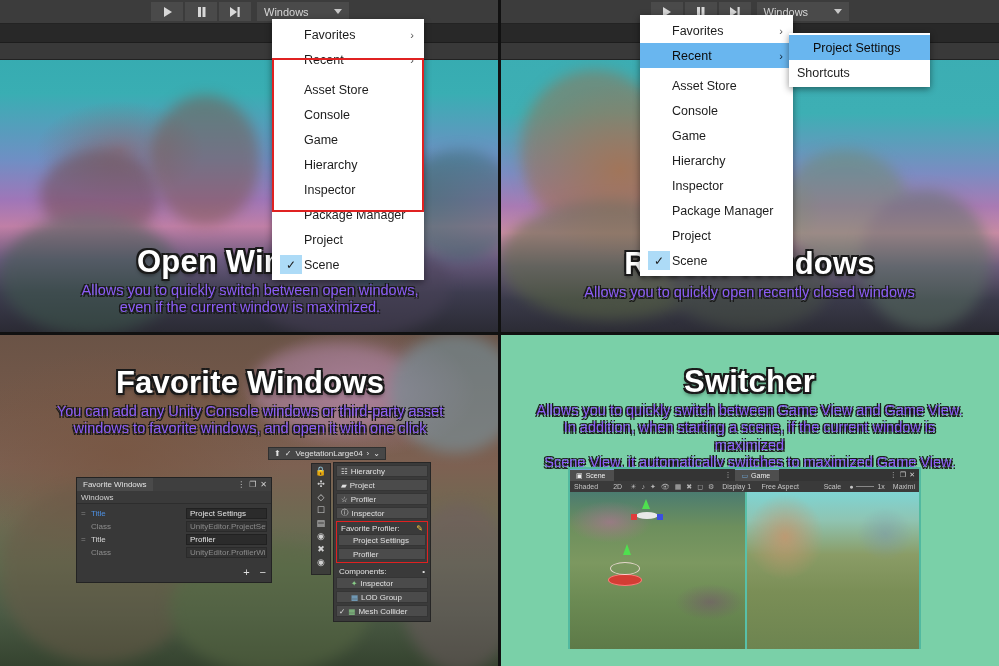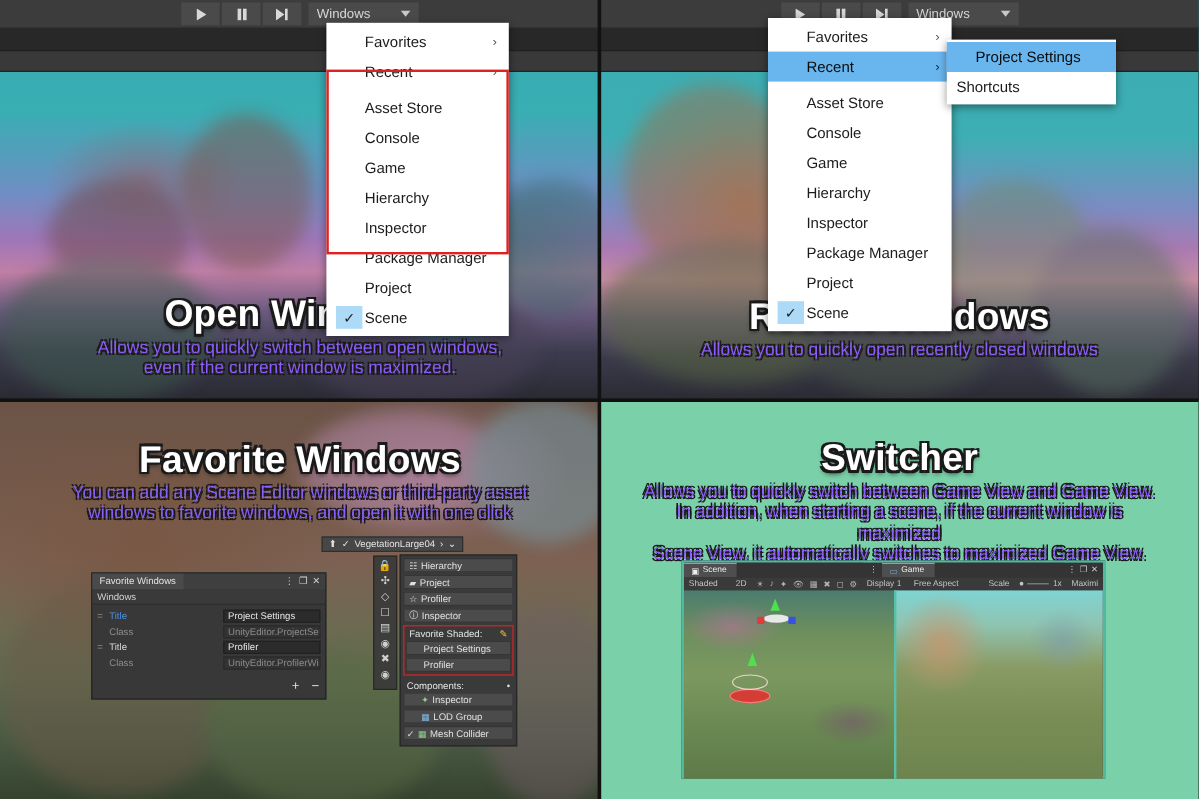--- a/index.html
+++ b/index.html
@@ -410,21 +410,21 @@
         <i style="left:250px;top:10px;width:170px;height:90px;background:#b187a8"></i>
         <i style="left:390px;top:0px;width:130px;height:120px;background:#7aa0b0"></i>
         <i style="left:0px;top:150px;width:200px;height:180px;background:#6a5a48"></i>
         <i style="left:170px;top:210px;width:200px;height:130px;background:#5a6a44"></i>
         <i style="left:400px;top:170px;width:120px;height:170px;background:#705c62"></i>
       </div>
     </div>
 
     <div class="caption" style="top:32px;">
       <div class="cap-title">Favorite Windows</div>
-      <div class="cap-sub">You can add any Scene Editor windows or third-party asset</div>
+      <div class="cap-sub">You can add any Unity Console windows or third-party asset</div>
       <div class="cap-sub" style="margin-top:0">windows to favorite windows, and open it with one click</div>
     </div>
   </div>
 
   <div class="fav-panel">
     <div class="fav-titlebar">
       <div class="fav-tab">
         <span>Favorite Windows</span>
       </div>
       <div class="fav-tb-spacer"></div>
@@ -497,21 +497,21 @@
       <span class="insp-glyph">☆</span>
       <span>Profiler</span>
     </div>
     <div class="insp-btn">
       <span class="insp-glyph">ⓘ</span>
       <span>Inspector</span>
     </div>
 
     <div class="insp-fav-group">
       <div class="insp-sec">
-        <span>Favorite Shaded:</span>
+        <span>Favorite Profiler:</span>
         <span style="color:#f0c040">✎</span>
       </div>
       <div class="insp-btn insp-indent">
         <span>Project Settings</span>
       </div>
       <div class="insp-btn insp-indent" style="margin-bottom:1px">
         <span>Profiler</span>
       </div>
     </div>
 

